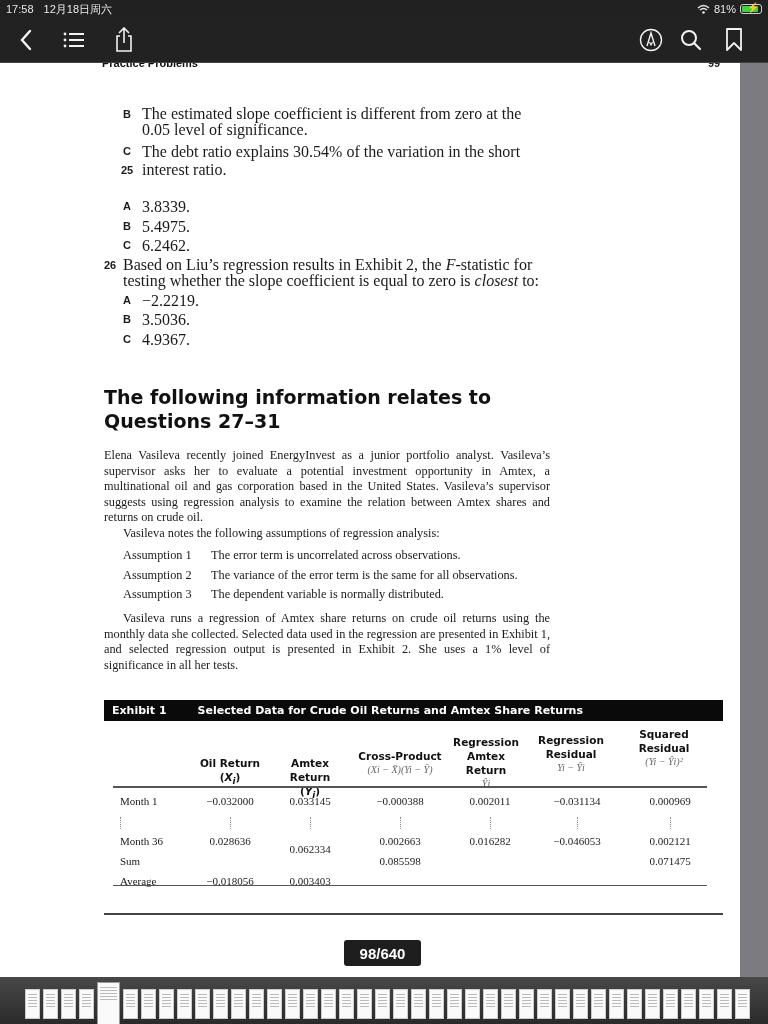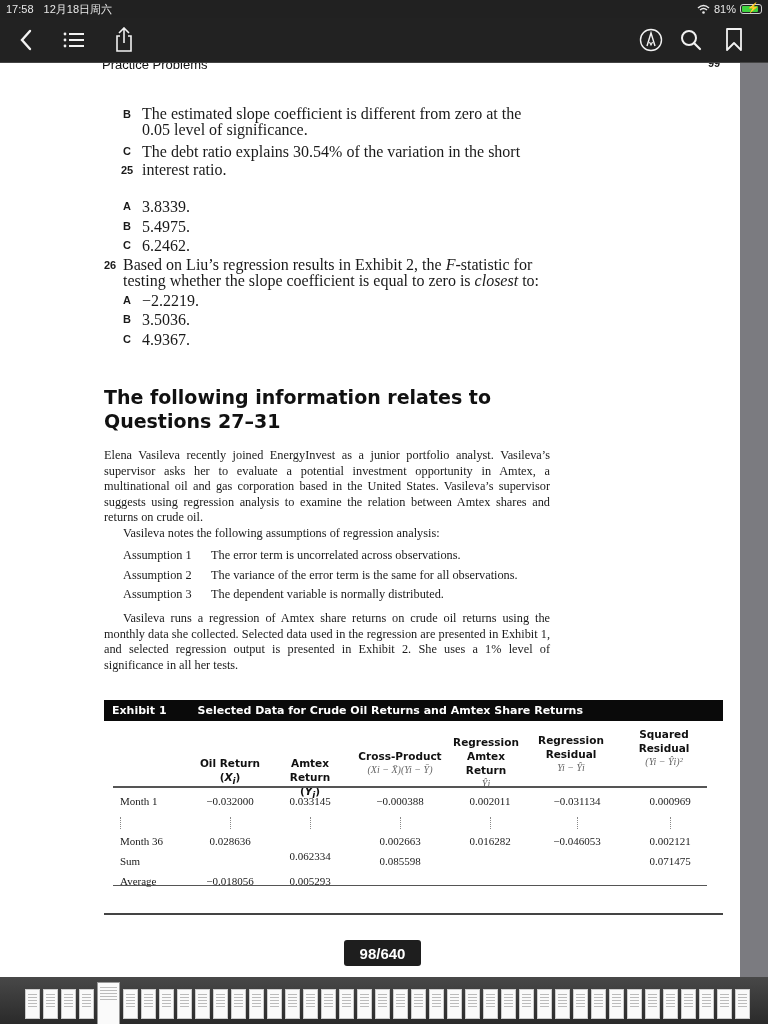--- a/index.html
+++ b/index.html
@@ -17,21 +17,21 @@
 
   
   .nav-bar { position: absolute; left: 0; top: 18px; width: 768px; height: 45px; background: #222222; border-bottom: 1px solid #444; }
   .nav-btn { position: absolute; top: 8px; height: 28px; width: 28px; display: flex; align-items: center; justify-content: center; color: #f2f2f2; cursor: pointer; }
   .nav-title { position: absolute; left: 0; right: 0; top: 13px; text-align: center; color: #f2f2f2;
     font-family: "Liberation Sans", sans-serif; font-size: 16px; font-weight: bold; pointer-events: none; margin-top: 32px; }
 
   
   .viewport { position: absolute; left: 0; top: 63px; width: 768px; height: 914px; background: #ffffff; overflow: hidden; }
   .scroll-track { position: absolute; right: 0; top: 0; width: 28px; height: 914px; background: #7b7b80; }
-  .page-header-cut { position: absolute; left: 102px; top: -6px; font-family: "Liberation Sans", sans-serif; font-size: 13px; font-weight: normal; color: #111; }
+  .page-header-cut { position: absolute; left: 102px; top: -6px; font-family: "Liberation Sans", sans-serif; font-size: 11px; font-weight: bold; color: #111; }
   .page-num-cut { position: absolute; left: 708px; top: -6px; font-family: "Liberation Sans", sans-serif; font-size: 11px; font-weight: bold; }
   .q-letter { position: absolute; font-family: "Liberation Sans", sans-serif; font-weight: bold; font-size: 11px; }
   .q-text { position: absolute; width: 410px; }
   .q-num { position: absolute; font-family: "Liberation Sans", sans-serif; font-weight: bold; font-size: 11px; }
 
   h2.section-title { position: absolute; left: 104px; top: 322px; width: 460px; font-family: "DejaVu Sans", sans-serif; font-size: 19px; line-height: 24px; font-weight: bold; color: #111; }
 
   .para { position: absolute; left: 104px; width: 446px; text-align: justify; font-size: 12.3px; line-height: 15.6px; }
   .assume-row { position: absolute; left: 123px; font-size: 12.3px; }
   .assume-row .lbl { display: inline-block; width: 88px; }
@@ -195,31 +195,31 @@
       <div class="cell" style="left: 620px; top: 732px;">0.000969</div>
       <div class="vdots" style="left: 120px; top: 754px;"></div>
       <div class="vdots" style="left: 230px; top: 754px;"></div>
       <div class="vdots" style="left: 310px; top: 754px;"></div>
       <div class="vdots" style="left: 400px; top: 754px;"></div>
       <div class="vdots" style="left: 490px; top: 754px;"></div>
       <div class="vdots" style="left: 577px; top: 754px;"></div>
       <div class="vdots" style="left: 670px; top: 754px;"></div>
       <div class="rlabel" style="top: 772px;">Month 36</div>
       <div class="cell" style="left: 180px; top: 772px;">0.028636</div>
-      <div class="cell" style="left: 260px; top: 780px; margin-top: 7px;">0.062334</div>
+      <div class="cell" style="left: 260px; top: 780px;">0.062334</div>
       <div class="cell" style="left: 350px; top: 772px;">0.002663</div>
       <div class="cell" style="left: 440px; top: 772px;">0.016282</div>
       <div class="cell" style="left: 527px; top: 772px;">−0.046053</div>
       <div class="cell" style="left: 620px; top: 772px;">0.002121</div>
       <div class="rlabel" style="top: 792px;">Sum</div>
       <div class="cell" style="left: 350px; top: 792px;">0.085598</div>
       <div class="cell" style="left: 620px; top: 792px;">0.071475</div>
       <div class="rlabel" style="top: 812px;">Average</div>
       <div class="cell" style="left: 180px; top: 812px;">−0.018056</div>
-      <div class="cell" style="left: 260px; top: 812px;">0.005293</div>
+      <div class="cell" style="left: 260px; top: 812px;">0.003403</div>
     </div>
 
   <div class="rule" style="top:822px;height:1px;"></div>
   <div class="bottom-rule"></div>
 
   <div class="page-badge">98/640</div>
 </div>
 
 <div class="thumb-strip">
   <div class="thumbs" id="thumbs">

